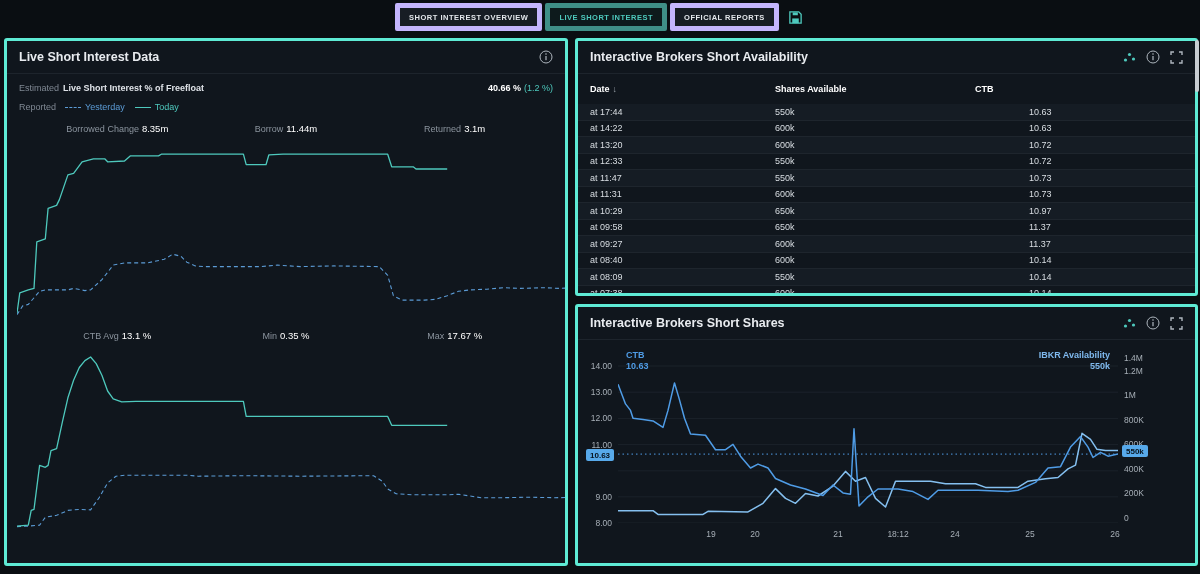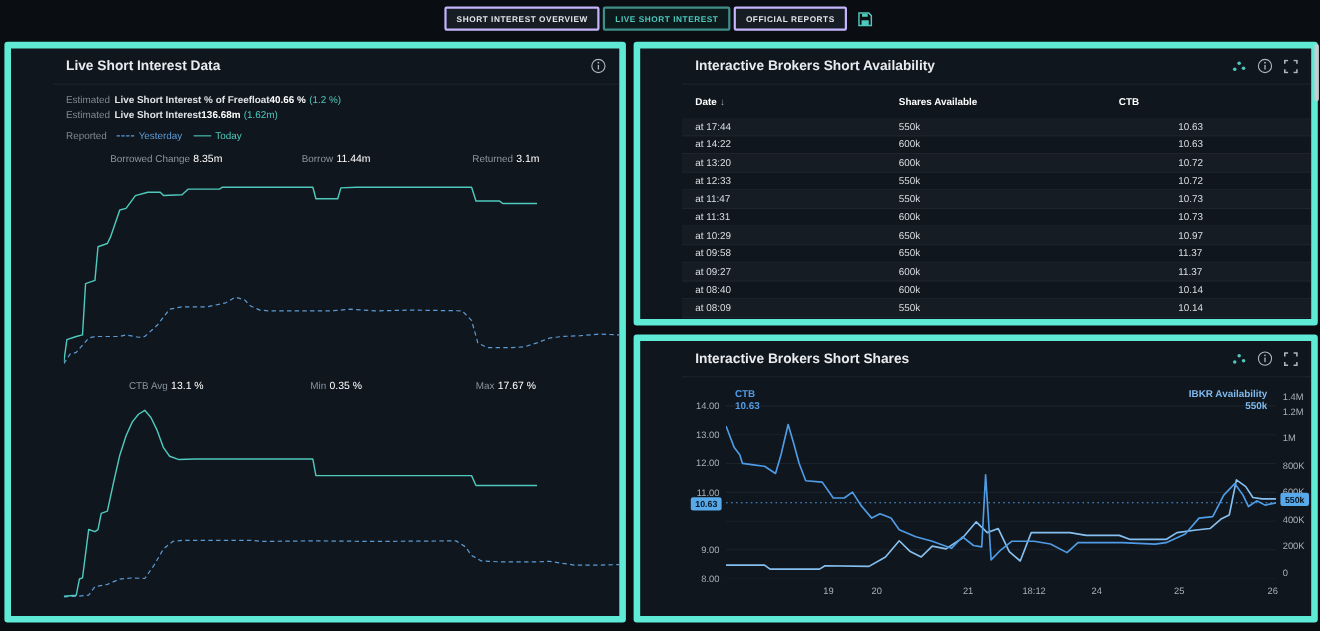--- a/index.html
+++ b/index.html
@@ -5,43 +5,43 @@
   html,body { margin:0; padding:0; }
   body {
     width:1200px; height:574px; overflow:hidden; position:relative;
     background:#0a0e12; color:#dfe3e8;
     font-family:"Liberation Sans", sans-serif;
   }
   
   .topbar { height:34px; display:flex; align-items:center; justify-content:center; gap:7px; }
   .tabs { display:flex; gap:3px; }
   .tab {
-    background:#171d24; border:2px solid #c4b5fd; color:#e3e7eb;
+    background:#171d24; border:5px solid #c4b5fd; color:#e3e7eb;
     font-family:inherit; font-size:7.5px; font-weight:700; letter-spacing:.5px;
     padding:5px 9px 4px; border-radius:2px; cursor:pointer; white-space:nowrap;
   }
   .tab.active { color:#4ec9bd; border-color:#3f8f87; background:#0d1a1c; }
   .saveBtn { background:none; border:none; padding:2px; cursor:pointer; line-height:0; }
 
   
   .content { display:flex; gap:7px; padding:4px 2px 0 4px; }
-  .panel { background:#10161d; border:6px solid #5eead4; border-radius:3px; box-sizing:border-box; overflow:hidden;padding-left:38px; }
+  .panel { background:#10161d; border:3px solid #5eead4; border-radius:3px; box-sizing:border-box; overflow:hidden; }
   .panel-header { display:flex; align-items:center; justify-content:space-between; padding:0 12px; height:32px; border-bottom:1px solid #1d242c; }
   .panel-title { font-size:12.5px; font-weight:600; color:#e8ebef; }
   .hicons { display:flex; gap:10px; align-items:center; }
   .hicon { line-height:0; cursor:pointer; }
 
   .left-panel { width:590px; height:528px; }
   .rightcol { display:flex; flex-direction:column; gap:8px; width:652px;justify-content:space-between; }
   .availability-panel { height:258px; }
   .shares-panel { height:262px; }
 
   
   .stats { padding:8px 12px 0; }
-  .stat-row { display:flex; font-size:9px; line-height:13px; }
+  .stat-row { display:flex; justify-content:space-between; font-size:9px; line-height:13px; }
   .prefix { color:#7f8893; margin-right:4px; }
   .slabel { color:#dfe3e8; font-weight:600; }
   .sval { color:#ffffff; font-weight:700; }
   .sdelta { color:#4ec9bd; margin-left:3px; }
   .reported { display:flex; align-items:center; gap:9px; padding:7px 12px 0; font-size:9px; color:#7f8893; }
   .leg-item { display:inline-flex; align-items:center; gap:4px; cursor:pointer; }
   .leg-line { width:16px; border-top:1px solid; height:0; }
   .leg-line.dashed { border-top-style:dashed; }
   .chartStats { display:flex; padding:11px 26px 0; font-size:9px; }
   .cs { flex:1; text-align:center; color:#8b949e; }
@@ -110,24 +110,20 @@
             </svg>
         </span>
       </span>
     </div>
 
     <div class="stats">
         <div class="stat-row">
           <span><span class="prefix">Estimated</span><span class="slabel">Live Short Interest % of Freefloat</span></span>
           <span><span class="sval">40.66 %</span><span class="sdelta">(1.2 %)</span></span>
         </div>
-        <div class="stat-row">
-          <span><span class="prefix">Estimated</span><span class="slabel">Live Short Interest</span></span>
-          <span><span class="sval">136.68m</span><span class="sdelta">(1.62m)</span></span>
-        </div>
       </div>
 
     <div class="reported">
       <span>Reported</span>
       <span class="hicons" style="gap:10px">
           <span class="leg-item">
             <span class="leg-line dashed" style="border-top-color: rgb(91, 155, 213);"></span>
             <span style="color: rgb(91, 155, 213);">Yesterday</span>
           </span>
           <span class="leg-item">

